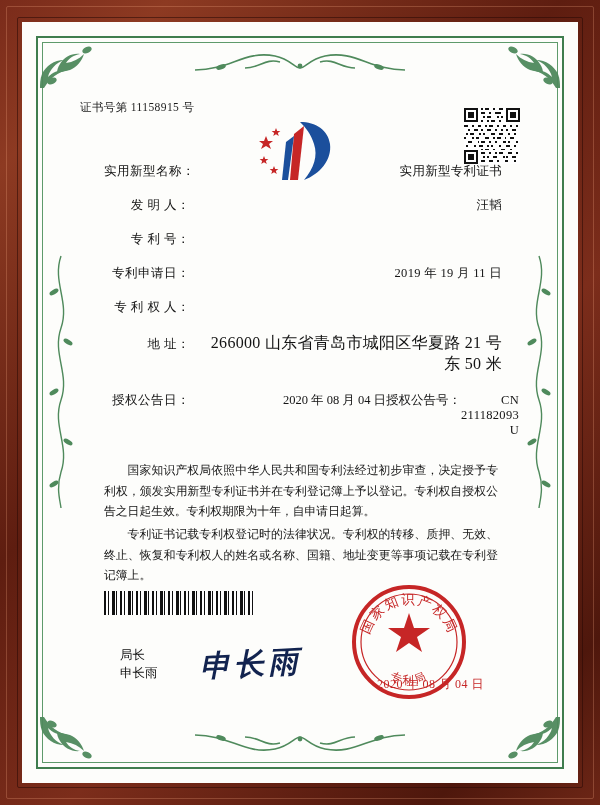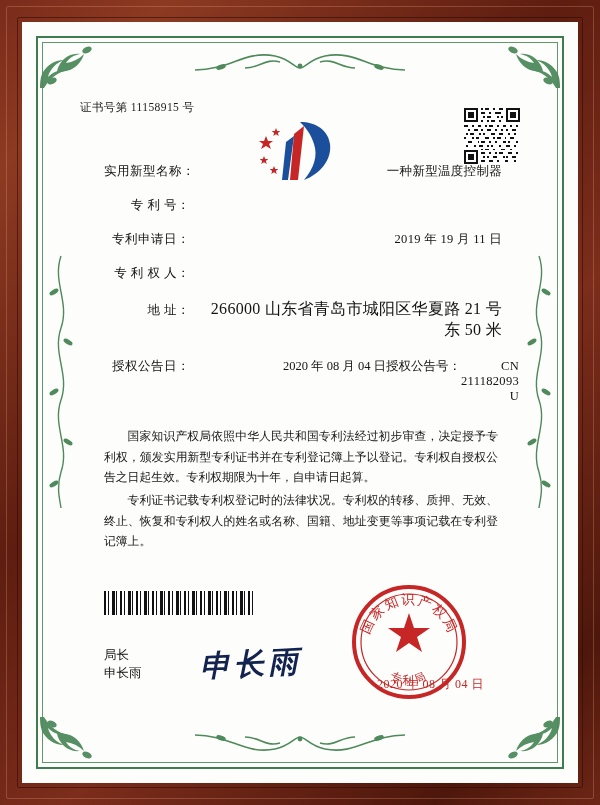--- a/index.html
+++ b/index.html
@@ -203,21 +203,21 @@
       repeating-linear-gradient(90deg,
         #111 0px, #111 2px, #fff 2px, #fff 4px,
         #111 4px, #111 5px, #fff 5px, #fff 8px,
         #111 8px, #111 11px, #fff 11px, #fff 12px,
         #111 12px, #111 13px, #fff 13px, #fff 16px);
   }
 
   
   .sign-block {
     position: absolute;
-    left: 24px;
+    left: 40px;
     bottom: 60px;
     font-size: 12.5px;
     color: #111;
     line-height: 1.5;
     font-family: "Liberation Serif", serif;
   }
   .handwriting {
     position: absolute;
     left: 120px;
     bottom: 58px;
@@ -453,23 +453,28 @@
           <rect x="26" y="27" width="1" height="1"></rect>
         </g>
       </svg>
 
 
       <div class="fields">
 
         <div class="field-row">
           <span class="field-label">实用新型名称：</span>
           <span class="field-sep"></span>
-          <span class="field-value">一种新型温度控制器</span>
-        </div>
-
+          <span class="field-value">实用新型专利证书</span>
+        </div>
+
+        <div class="field-row">
+          <span class="field-label">发 明 人：</span>
+          <span class="field-sep"></span>
+          <span class="field-value">汪韬</span>
+        </div>
 
         <div class="field-row">
           <span class="field-label">专 利 号：</span>
           <span class="field-sep"></span>
         </div>
 
         <div class="field-row">
           <span class="field-label">专利申请日：</span>
           <span class="field-sep"></span>
           <span class="field-value">2019 年 19 月 11 日</span>

